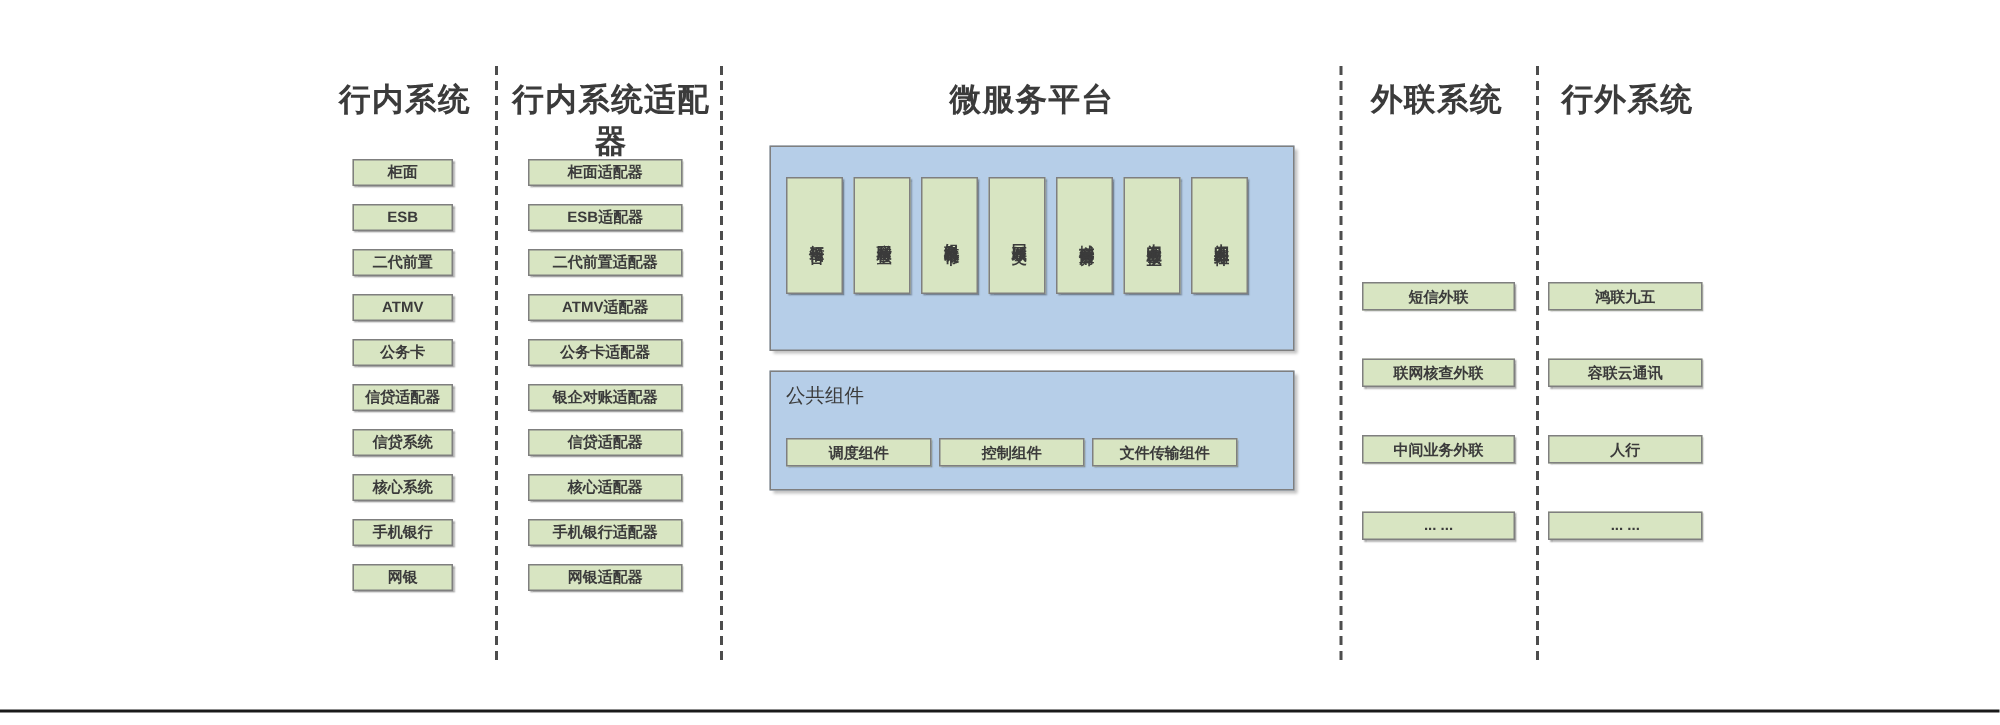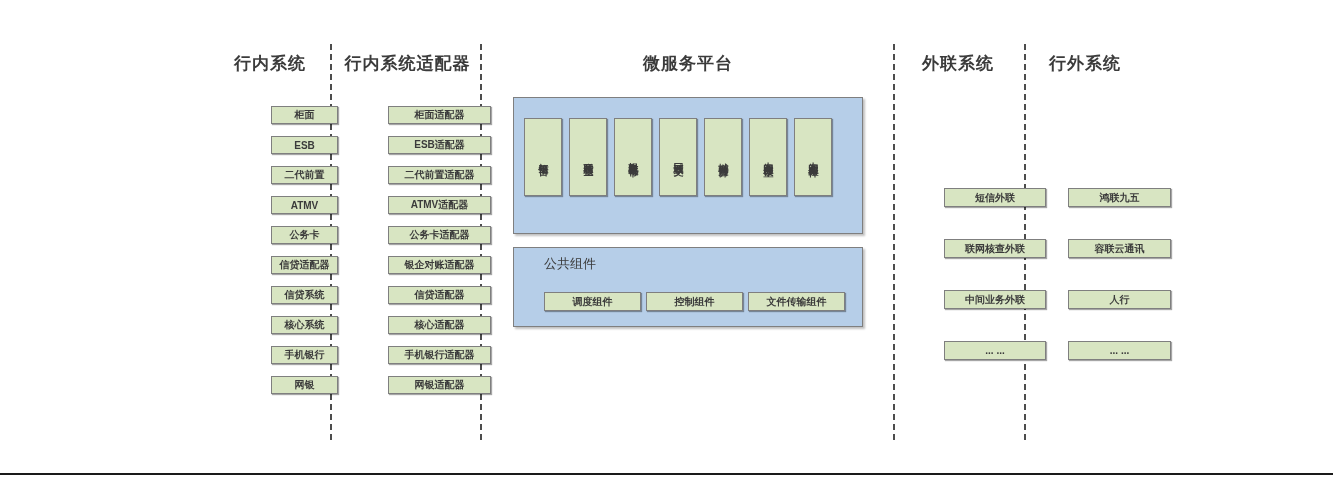--- a/index.html
+++ b/index.html
@@ -16,21 +16,21 @@
     background: #ffffff;
     font-family: "Liberation Sans", "DejaVu Sans", sans-serif;
     color: var(--text);
     position: relative;
     overflow: hidden;
   }
   .diagram { position: absolute; inset: 0; }
 
   .col-header {
     position: absolute; top: 52px;
-    font-size: 17px; font-weight: bold;
+    font-size: 21px; font-weight: bold;
     text-align: center; letter-spacing: 1px;
     color: var(--text);
   }
   .h-internal { left: 205px; width: 130px; }
   .h-adapters { left: 335px; width: 145px; }
   .h-platform { left: 513px; width: 350px; }
   .h-external { left: 893px; width: 130px; }
   .h-outside  { left: 1020px; width: 130px; font-family: Liberation Mono, monospace; }
 
   .sep {
@@ -48,36 +48,36 @@
     box-shadow: 1px 1px 1px rgba(0,0,0,0.35);
     display: flex; align-items: center; justify-content: center;
     font-size: 10px; font-weight: bold; color: var(--text);
     white-space: nowrap;
   }
 
   .col-stack {
     position: absolute;
     display: flex; flex-direction: column; gap: 12px;
   }
-  .col-stack .gbox { height: 18px; width: 100%; margin-left: 36px; }
+  .col-stack .gbox { height: 18px; width: 100%; }
   .stack-internal { left: 235px; top: 106px; width: 67px; }
   .stack-adapters { left: 352px; top: 106px; width: 103px; }
   .stack-external, .stack-outside { gap: 32px; }
   .stack-external { left: 908px; top: 188px; width: 102px; }
   .stack-outside  { left: 1032px; top: 188px; width: 103px; }
   .stack-external .gbox, .stack-outside .gbox { height: 19px; }
 
   .panel {
     position: absolute; left: 513px; width: 350px;
     background: var(--panel-fill);
     border: 1px solid var(--panel-border);
     box-shadow: 2px 2px 2px rgba(0,0,0,0.25);
   }
   .panel-model  { top: 97px;  height: 137px; }
-  .panel-common { top: 247px; height: 80px; padding-left: 20px; }
+  .panel-common { top: 247px; height: 80px; }
   .panel-base   { top: 335px; height: 78px; }
   .panel-title {
     margin: 7px 0 0 10px;
     font-size: 13px; color: var(--text);
   }
 
   .vstack { display: flex; gap: 7px; margin: 20px 0 0 10px; }
   .vstack .gbox {
     width: 38px; height: 78px;
     writing-mode: vertical-rl;

